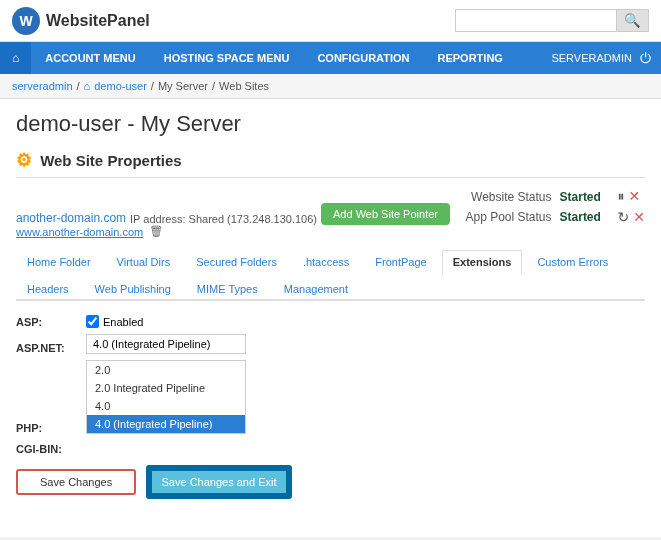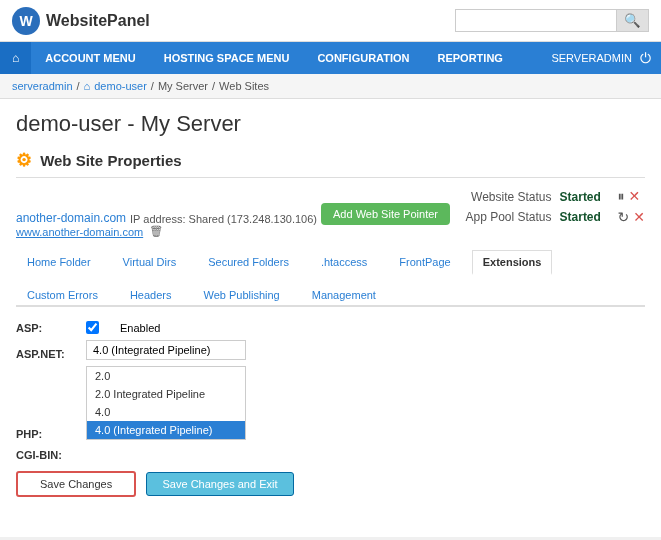--- a/index.html
+++ b/index.html
@@ -42,39 +42,39 @@
     .status-value { color: #14532d; font-weight: bold; min-width: 50px; }
     .status-icons { display: flex; gap: 4px; }
     .status-icon-btn { cursor: pointer; color: #555; font-size: 14px; }
     .status-icon-stop { color: #555; }
     .status-icon-x { color: #d9534f; }
 
     .www-row { display: flex; align-items: center; gap: 6px; margin-bottom: 12px; color: #2a7fd4; font-size: 11px; }
     .trash-icon { color: #666; cursor: pointer; }
 
     
-    .tabs { display: flex; border-bottom: 2px solid #ddd; margin-bottom: 12px; flex-wrap: wrap; gap: 10px; }
+    .tabs { display: flex; border-bottom: 2px solid #ddd; margin-bottom: 12px; flex-wrap: wrap; gap: 4px; }
     .tab { padding: 5px 10px; font-size: 11px; color: #2a7fd4; cursor: pointer; border: 1px solid transparent; margin-bottom: -2px; white-space: nowrap; }
     .tab.active { border: 1px solid #ddd; border-bottom: 2px solid white; color: #333; background: white; font-weight: bold; }
 
     
     .form-row { display: flex; align-items: flex-end; gap: 10px; margin-bottom: 6px; }
     .form-label { min-width: 60px; font-size: 11px; color: #333; padding-top: 3px; font-weight: bold; }
     .form-control { font-size: 11px; }
-    .checkbox-row { display: flex; align-items: center; gap: 21px; }
+    .checkbox-row { display: flex; align-items: center; gap: 4px; }
 
     .select-wrapper { position: relative; display: inline-block; }
     .form-select { border: 1px solid #ccc; padding: 3px 20px 3px 6px; font-size: 11px; background: white; cursor: pointer; min-width: 160px; appearance: none; -webkit-appearance: none; }
 
     .dropdown-list { border: 1px solid #ccc; background: white; min-width: 160px; }
     .dropdown-item { padding: 3px 8px; font-size: 11px; cursor: pointer; color: #333; }
     .dropdown-item.selected { background: #2a7fd4; color: white; }
 
     .btn-save { background: white; color: #333; border: 2px solid #d9534f; padding: 5px 22px; font-size: 11px; border-radius: 3px; cursor: pointer; }
-    .btn-save-exit { background: #5bc0de; color: white; border: 1px solid #0369a1; padding: 5px 16px; font-size: 11px; border-radius: 3px; cursor: pointer; margin-left: 6px; }
+    .btn-save-exit { background: #5bc0de; color: white; border: 6px solid #0369a1; padding: 5px 10px; font-size: 11px; border-radius: 3px; cursor: pointer; margin-left: 6px; }
     .force-delete { display: flex; align-items: center; gap: 4px; margin-top: 8px; font-size: 11px; }
 
     .content-wrapper { position: relative; }
   </style>
 </head>
 <body>
 
 <div class="header">
   <div class="logo">
     <div class="logo-icon">W</div>
@@ -162,20 +162,21 @@
     <div class="tabs">
       <div class="tab">Home Folder</div>
       <div class="tab">Virtual Dirs</div>
       <div class="tab">Secured Folders</div>
       <div class="tab">.htaccess</div>
       <div class="tab">FrontPage</div>
       <div class="tab active">Extensions</div>
       <div class="tab">Custom Errors</div>
       <div class="tab">Headers</div>
       <div class="tab">Web Publishing</div>
+      <div class="tab">MIME Types</div>
       <div class="tab">Management</div>
     </div>
 
     <div class="form-row">
       <span class="form-label">ASP:</span>
       <div class="checkbox-row form-control">
         <input type="checkbox" checked="" style="">
         <span>Enabled</span>
       </div>
     </div>

